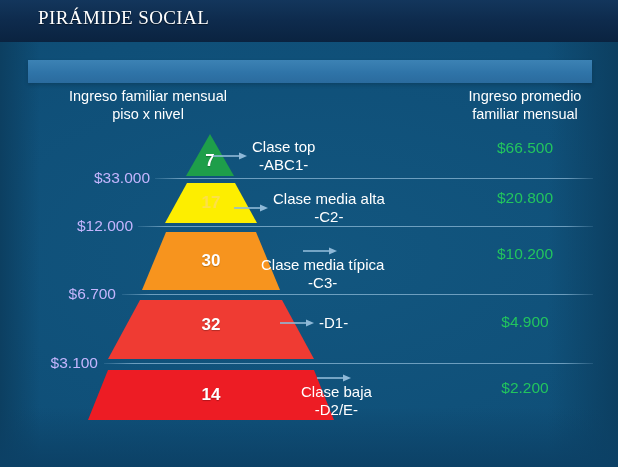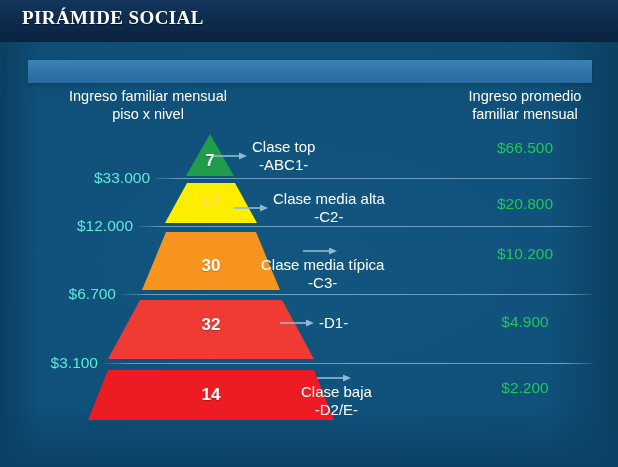--- a/index.html
+++ b/index.html
@@ -34,23 +34,23 @@
     position:absolute;left:0;top:0;width:618px;height:42px;
     background:linear-gradient(180deg,#0e2c4e 0%, #0c2a4b 55%, #092banone 100%);
     background-color:#0d2b4c;
     z-index:5;
   }
   .header-inner{
     position:absolute;left:0;top:0;width:618px;height:42px;
     background:linear-gradient(180deg,#13365c 0%, #0e2b4d 48%, #0a2340 100%);
   }
   .header-title{
-    position:absolute;left:22px;top:7px;
+    position:absolute;left:38px;top:7px;
     font-family:"Liberation Serif", serif;
-    font-weight:bold;
+    font-weight:normal;
     font-size:19px;
     letter-spacing:0.4px;
     color:#ffffff;
     text-shadow:0 1px 1px rgba(0,0,0,.55);
     white-space:nowrap;
   }
 
   
   .band{
     position:absolute;left:28px;top:60px;width:564px;height:23px;
@@ -91,21 +91,21 @@
   
   .rule{
     position:absolute;height:1px;
     background:linear-gradient(90deg, rgba(150,195,225,.15) 0%, rgba(165,205,232,.62) 6%, rgba(165,205,232,.62) 94%, rgba(150,195,225,.15) 100%);
     z-index:2;
   }
 
   
   .floor-label{
     position:absolute;
-    color:#5eead4;
+    color:#c4b5fd;
     font-size:15.5px;
     text-align:right;
     white-space:nowrap;
     z-index:5;
   }
   .avg-label{
     position:absolute;
     color:#22c55e;
     font-size:15.5px;
     text-align:center;
@@ -178,21 +178,21 @@
       <span class="tier-num light" style="margin-top:12px;">7</span>
     </div>
 
     <div class="tier" style="left:165px;top:183px;width:92px;height:40px;">
       <svg width="92" height="40" viewBox="0 0 92 40" style="position:absolute;left:0;top:0;">
         <polygon points="22,0 70,0 92,40 0,40" fill="#fdee00"></polygon>
       </svg>
       <span class="tier-num dark">17</span>
     </div>
 
-    <div class="tier" style="left:142px;top:232px;width:138px;height:67px;">
+    <div class="tier" style="left:142px;top:232px;width:138px;height:58px;">
       <svg width="138" height="58" viewBox="0 0 138 58" style="position:absolute;left:0;top:0;">
         <polygon points="24,0 114,0 138,58 0,58" fill="#f7941e"></polygon>
       </svg>
       <span class="tier-num light">30</span>
     </div>
 
     <div class="tier" style="left:108px;top:300px;width:206px;height:49px;">
       <svg width="206" height="59" viewBox="0 0 206 59" style="position:absolute;left:0;top:0;">
         <polygon points="32,0 174,0 206,59 0,59" fill="#ef3b33"></polygon>
       </svg>
@@ -206,21 +206,21 @@
       <span class="tier-num light">14</span>
     </div>
   </div>
 
   <div class="floor-label" style="left:20px;top:169px;width:130px;">$33.000</div>
   <div class="floor-label" style="left:5px;top:217px;width:128px;">$12.000</div>
   <div class="floor-label" style="left:-8px;top:285px;width:124px;">$6.700</div>
   <div class="floor-label" style="left:-26px;top:354px;width:124px;">$3.100</div>
 
   <div class="avg-label" style="top:139px;">$66.500</div>
-  <div class="avg-label" style="top:195px;">$20.800</div>
+  <div class="avg-label" style="top:189px;">$20.800</div>
   <div class="avg-label" style="top:245px;">$10.200</div>
   <div class="avg-label" style="top:313px;">$4.900</div>
   <div class="avg-label" style="top:379px;">$2.200</div>
 
   <div class="callout" style="left:213px;top:138px;">
     <span class="arrow">
       <svg width="34" height="10" viewBox="0 0 34 10">
           <line x1="0" y1="5" x2="27" y2="5" stroke="#8fb9d8" stroke-width="1.6"></line>
           <polygon points="34,5 26,1.5 26,8.5" fill="#8fb9d8"></polygon>
         </svg>

